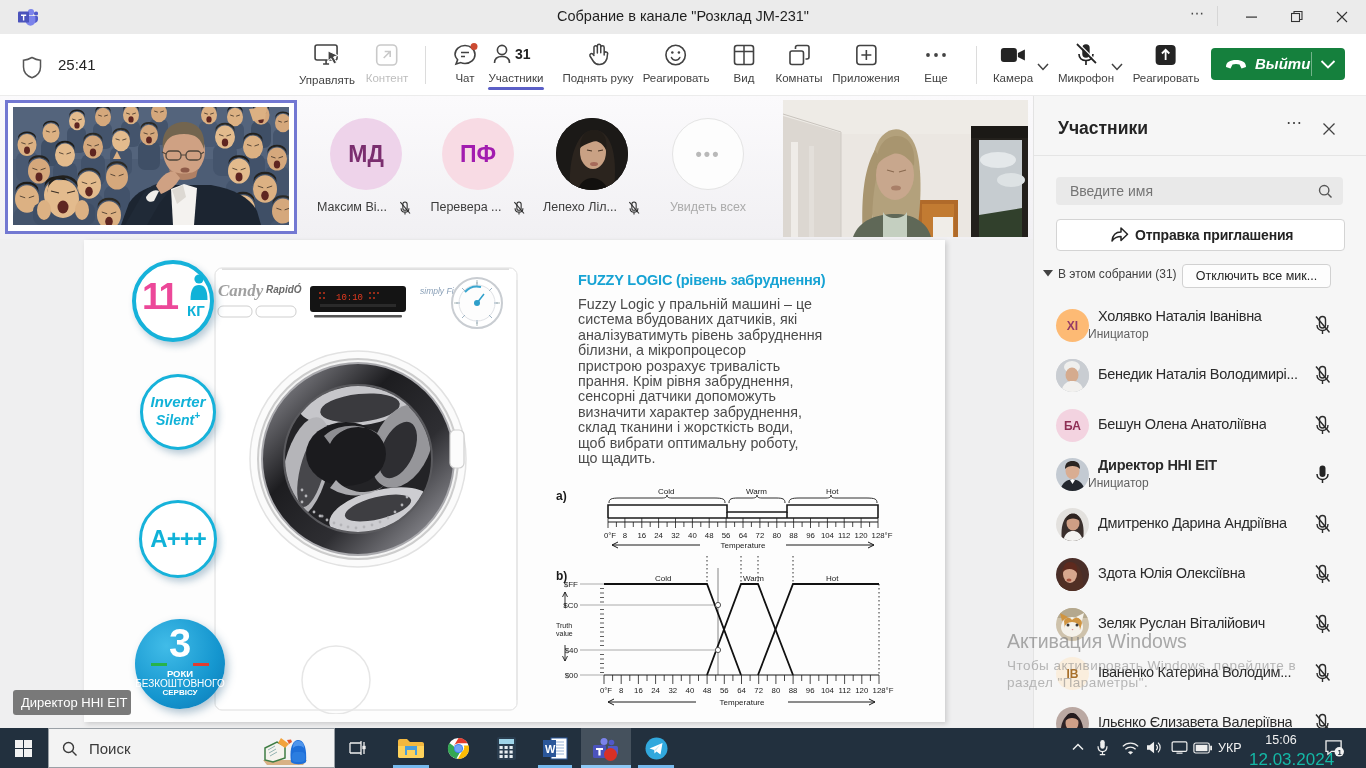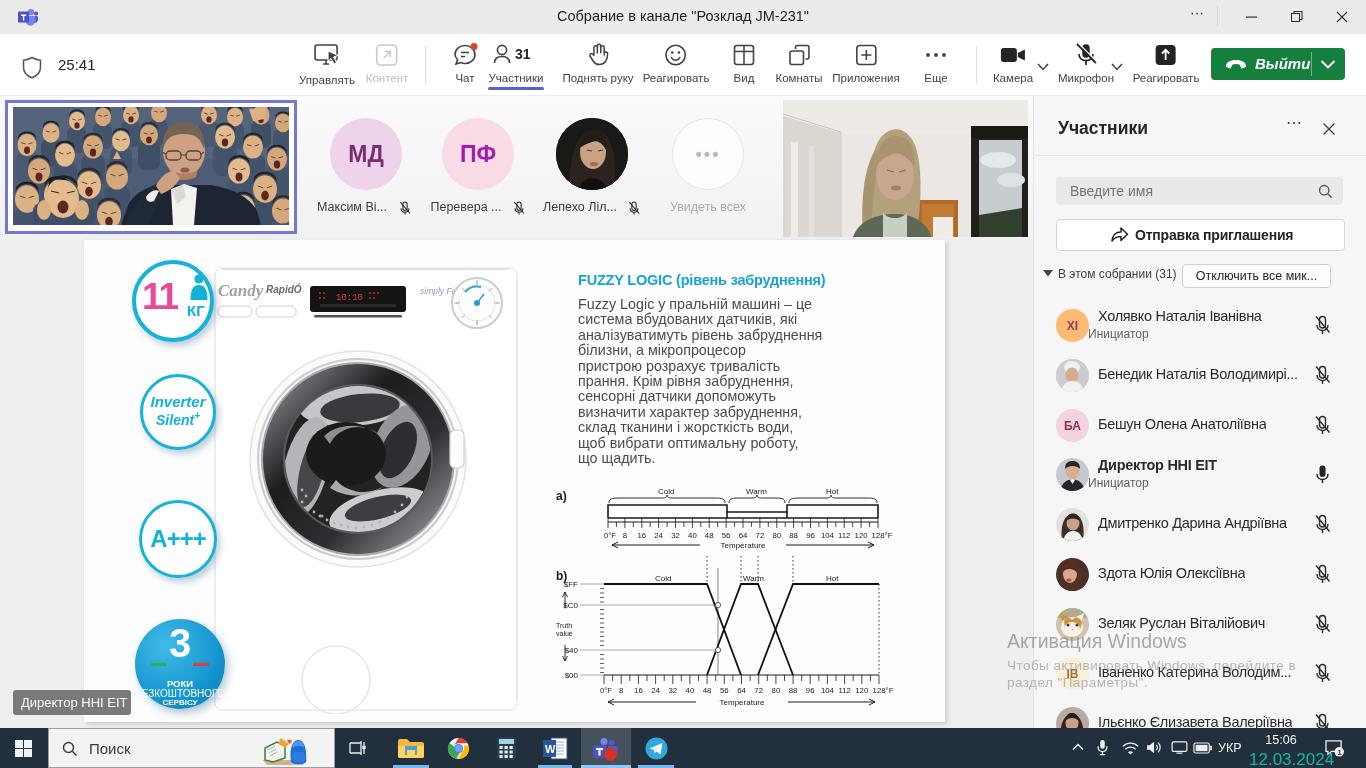--- a/index.html
+++ b/index.html
@@ -541,21 +541,21 @@
   </div>
   <div class="abs" style="left:55px;top:260px;width:78px;height:78px;border-radius:50%;background:#fff;border:3.5px solid #16b2da;box-shadow:3px 4px 7px rgba(30,90,130,0.3);text-align:center;">
     <div style="margin-top:22px;font-size:24px;font-weight:bold;color:#10b2d8;letter-spacing:-1px;">A+++</div>
   </div>
   <div class="abs" style="left:51px;top:379px;width:90px;height:90px;border-radius:50%;background:radial-gradient(circle at 35% 30%, #41bce8, #1596cf 60%, #0a76b4);box-shadow:3px 4px 8px rgba(30,90,130,0.35);text-align:center;color:#fff;">
     <div style="margin-top:4px;font-size:40px;font-weight:bold;line-height:40px;">3</div>
     <div style="position:relative;height:3px;">
           <span style="position:absolute;left:16px;top:0;width:16px;height:2.5px;background:#27b34a;"></span>
           <span style="position:absolute;right:16px;top:0;width:16px;height:2.5px;background:#e03c31;"></span>
         </div>
-    <div style="font-size:9.5px;font-weight:bold;line-height:11px;margin-top:12px;">РОКИ</div>
+    <div style="font-size:9.5px;font-weight:bold;line-height:11px;margin-top:2px;">РОКИ</div>
     <div style="font-size:10px;font-weight:normal;line-height:9px;">БЕЗКОШТОВНОГО</div>
     <div style="font-size:8px;font-weight:bold;line-height:10px;">СЕРВІСУ</div>
   </div>
 
   <div class="abs" style="left:494px;top:32px;width:280px;">
     <div style="font-size:14.5px;font-weight:bold;color:#17a3d4;letter-spacing:-0.2px;">FUZZY LOGIC (рівень забруднення)</div>
     <div style="margin-top:9px;font-size:14.3px;line-height:15.4px;color:#4b4b4b;">Fuzzy Logic у пральній машині – це<br>система вбудованих датчиків, які<br>аналізуватимуть рівень забруднення<br>білизни, а мікропроцесор<br>пристрою розрахує тривалість<br>прання. Крім рівня забруднення,<br>сенсорні датчики допоможуть<br>визначити характер забруднення,<br>склад тканини і жорсткість води,<br>щоб вибрати оптимальну роботу,<br>що щадить.</div>
   </div>
 
   <svg class="abs" style="left:469px;top:238px" width="392" height="236" viewBox="553 478 392 236" font-family="Liberation Sans, sans-serif">

